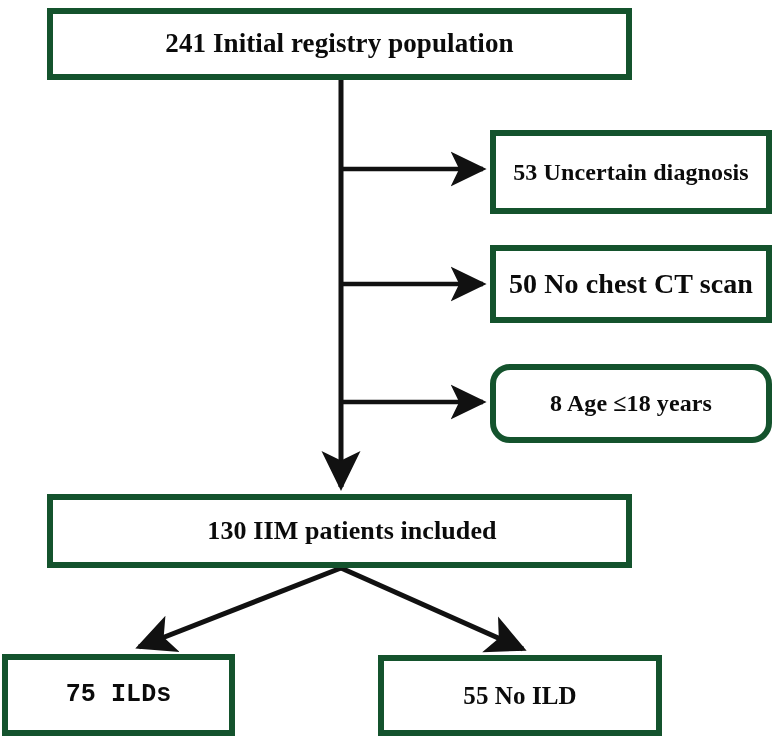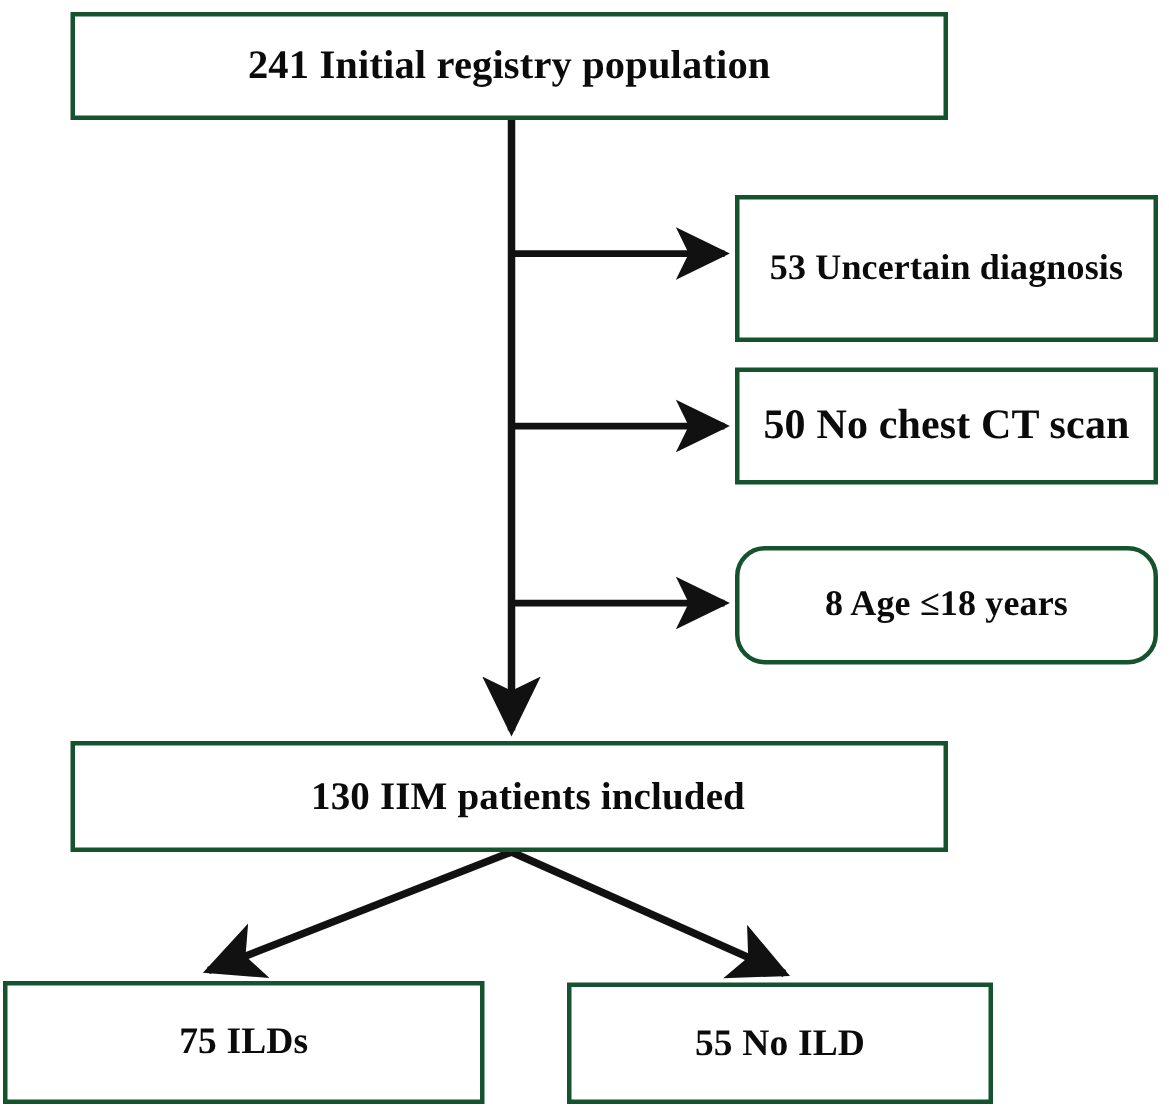--- a/index.html
+++ b/index.html
@@ -11,56 +11,57 @@
     position: relative;
     width: 779px;
     height: 740px;
     background: #ffffff;
     font-family: "Liberation Serif", "DejaVu Serif", serif;
     overflow: hidden;
   }
   .node {
     position: absolute;
     box-sizing: border-box;
-    border: 3px solid #14532d;
+    border: 6px solid #14532d;
     background: #ffffff;
     display: flex;
     align-items: center;
     justify-content: center;
     text-align: center;
     font-weight: bold;
     color: #0b0b0b;
     line-height: 1.18;
     letter-spacing: 0.1px;
   }
   #node-initial {
     left: 47px;  top: 8px;   width: 585px; height: 72px;
     font-size: 27px;
   }
   #node-uncertain {
-    left: 490px; top: 130px; width: 282px; height: 98px;
+    left: 490px; top: 130px; width: 282px; height: 84px;
     font-size: 24px;
   }
   #node-noct {
     left: 490px; top: 245px; width: 282px; height: 78px;
     font-size: 28px;
   }
   #node-age {
     left: 490px; top: 364px; width: 282px; height: 79px;
     font-size: 24px;
     border-radius: 20px;
   }
   #node-included {
     left: 47px;  top: 494px; width: 585px; height: 74px;
     font-size: 26px;
     padding-left: 25px;
   }
   #node-ild {
-    left: 2px;   top: 654px; width: 321px; height: 82px;
+    left: 2px;   top: 654px; width: 233px; height: 82px;
     font-size: 25px;
+    font-family: Liberation Mono, monospace;
   }
   #node-noild {
     left: 378px; top: 655px; width: 284px; height: 81px;
     font-size: 25px;
   }
   #edges {
     position: absolute;
     left: 0; top: 0;
     width: 779px; height: 740px;
     pointer-events: none;

